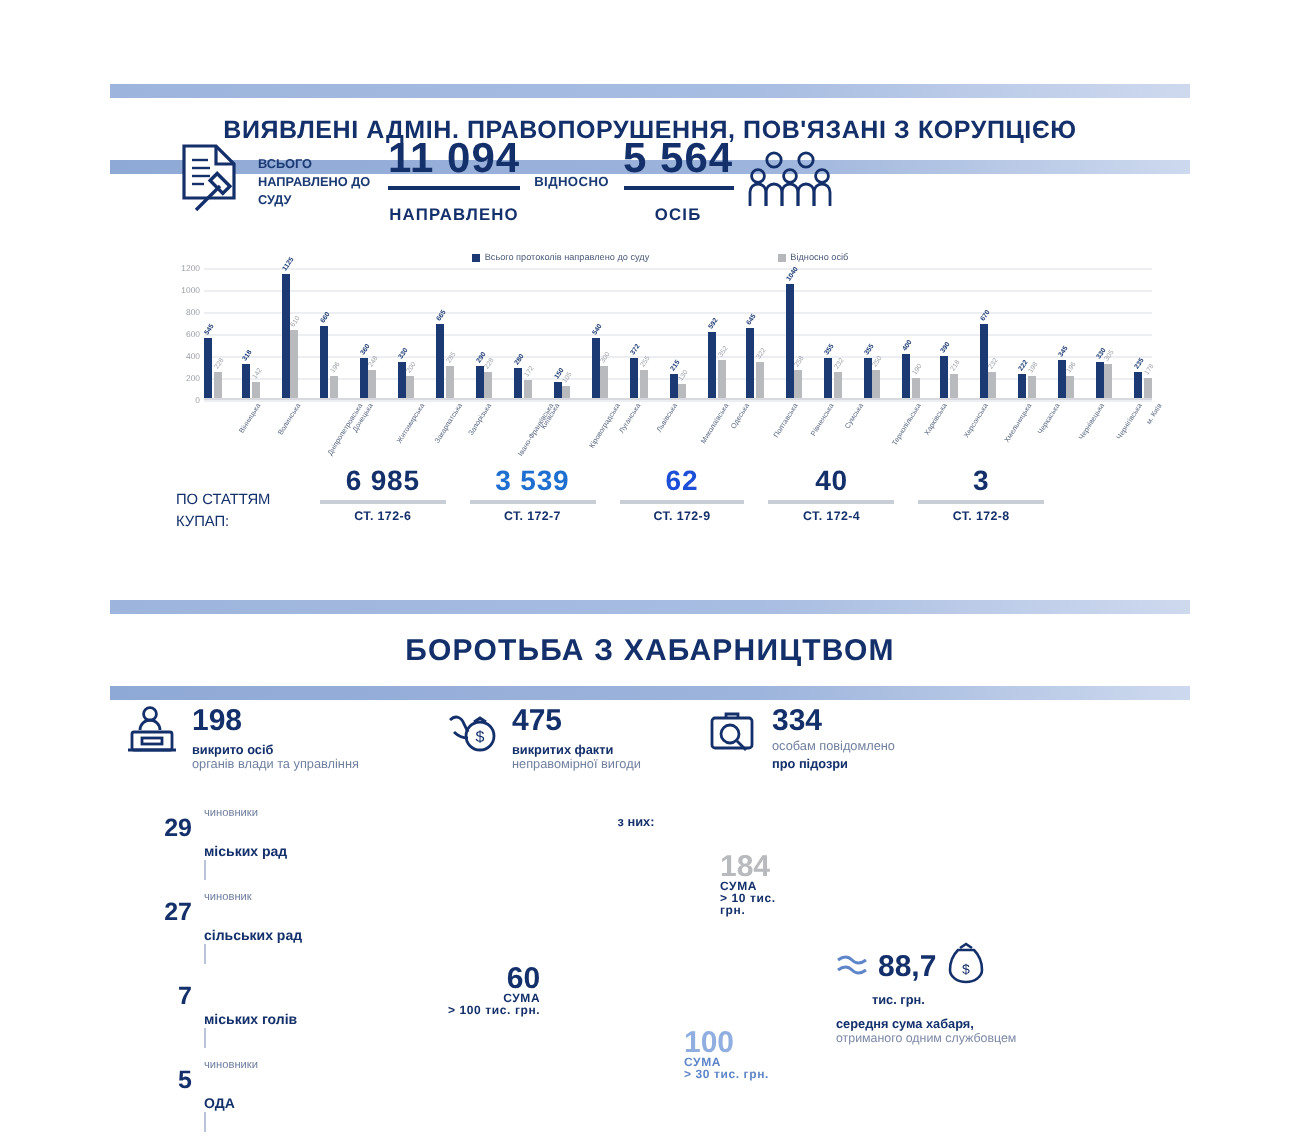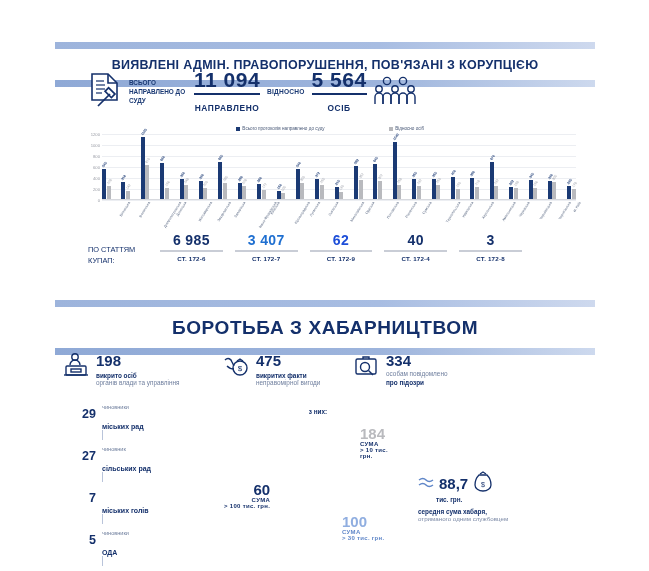--- a/index.html
+++ b/index.html
@@ -23,21 +23,21 @@
   .banner .banner-title {
     text-align: center;
     font-weight: bold;
     color: #14306b;
     letter-spacing: .3px;
   }
 
   #banner1 { top: 22px; margin-top: 20px; }
   #banner1 .banner-title { font-size: 12.5px; padding: 9px 0 8px; }
   #banner2 { top: 300px; }
-  #banner2 .banner-title { font-size: 19px; padding: 10px 0 9px; letter-spacing: .6px; }
+  #banner2 .banner-title { font-size: 15px; padding: 10px 0 9px; letter-spacing: .6px; }
 
   
   .headline { position: absolute; top: 68px; left: 88px; width: 480px;
               display: flex; align-items: center; gap: 7px; }
   .hl-icon { flex: none; }
   .hl-caption {
     font-size: 6.4px; font-weight: bold; line-height: 1.45;
     text-transform: uppercase; color: #1b3a74; width: 58px;
   }
   .hl-block { text-align: center; }
@@ -452,21 +452,21 @@
 
 <div class="statutes">
   <div class="st-label">ПО СТАТТЯМ КУпАП:</div>
   <div class="st-cols" id="st-cols">
       <div class="st-col">
         <div class="st-val" style="color: rgb(20, 48, 107);">6 985</div>
         <div class="st-rule"></div>
         <div class="st-name">СТ. 172-6</div>
       </div>
       <div class="st-col">
-        <div class="st-val" style="color: rgb(31, 111, 208);">3 407</div>
+        <div class="st-val" style="color: rgb(31, 111, 208);">3 539</div>
         <div class="st-rule"></div>
         <div class="st-name">СТ. 172-7</div>
       </div>
       <div class="st-col">
         <div class="st-val" style="color: #1d4ed8;">62</div>
         <div class="st-rule"></div>
         <div class="st-name">СТ. 172-9</div>
       </div>
       <div class="st-col">
         <div class="st-val" style="color: rgb(20, 48, 107);">40</div>

